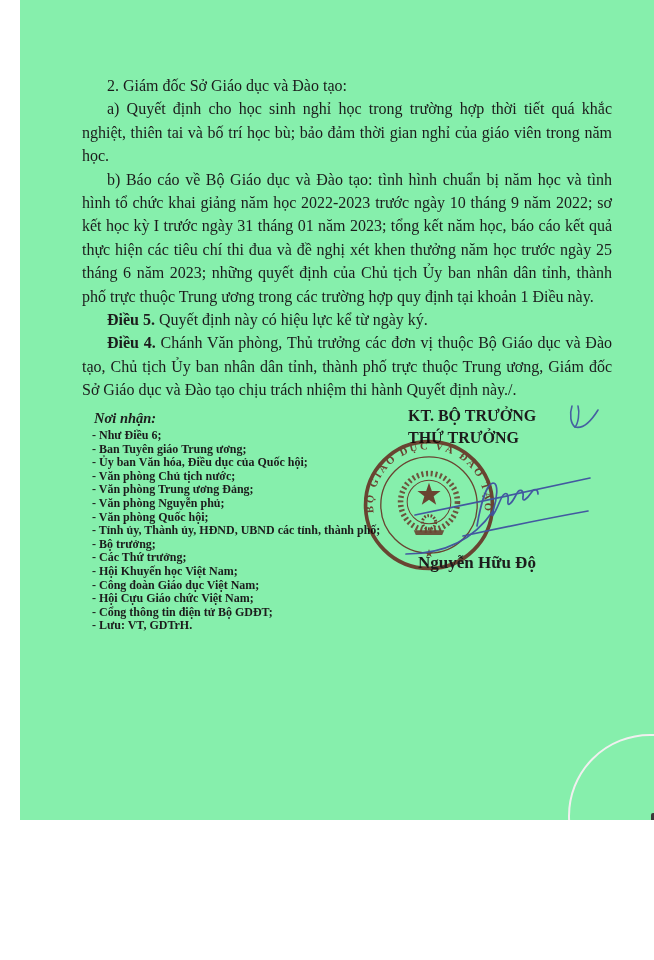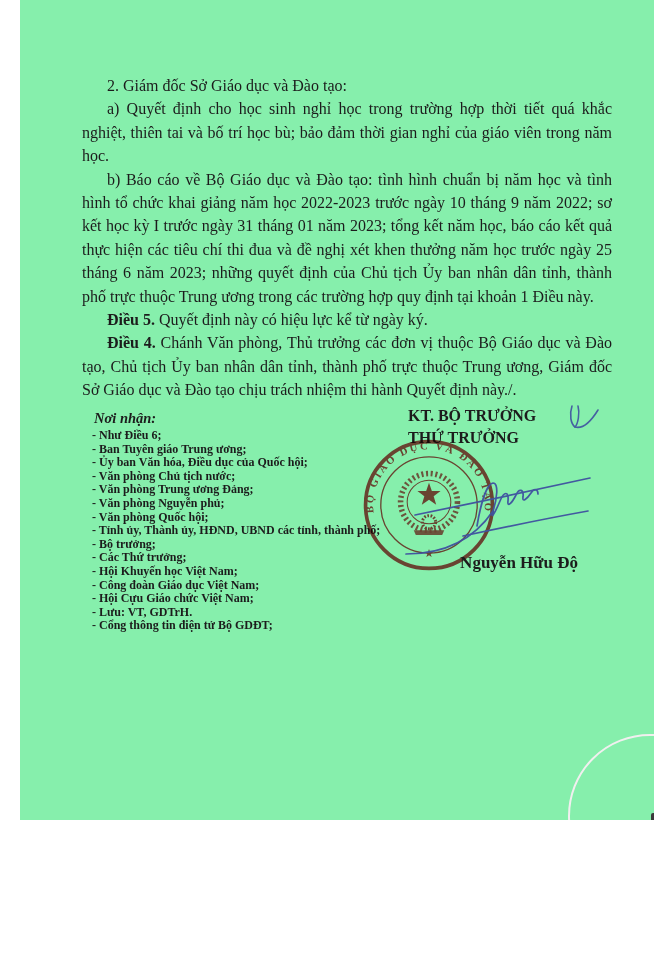--- a/index.html
+++ b/index.html
@@ -14,21 +14,21 @@
   .body-text p{margin:0;text-indent:25px;}
   .b{font-weight:bold;}
   .recipients{position:absolute;left:72px;top:410px;width:300px;}
   .recipients-heading{font-weight:bold;font-style:italic;font-size:14.5px;margin:0 0 2px 2px;}
   .recipients-list span{display:block;font-size:12px;line-height:13.6px;white-space:nowrap;font-weight:bold;}
   .sign-head{
     position:absolute;left:388px;top:405px;width:184px;text-align:left;
     font-weight:bold;font-size:16px;line-height:21.5px;white-space:nowrap;
   }
   .signer-name{
-    position:absolute;left:398px;top:553px;width:160px;text-align:right;
+    position:absolute;left:398px;top:553px;width:160px;text-align:left;
     font-weight:bold;font-size:17px;white-space:nowrap;
   }
   .seal{position:absolute;left:341px;top:437px;width:136px;height:136px;mix-blend-mode:multiply;opacity:.92;}
   .signature{position:absolute;left:330px;top:450px;width:324px;height:130px;}
   .initials{position:absolute;left:543px;top:400px;width:44px;height:36px;}
   .corner-arc{
     position:absolute;right:-58px;bottom:-78px;width:160px;height:160px;border-radius:50%;
     border:2px solid #f1efef;background:transparent;
   }
   .corner-dot{position:absolute;width:5px;height:7px;background:#3a3a3a;border-radius:2px 2px 0 0;bottom:0;}
@@ -57,22 +57,22 @@
       <span>- Văn phòng Chủ tịch nước;</span>
       <span>- Văn phòng Trung ương Đảng;</span>
       <span>- Văn phòng Nguyễn phủ;</span>
       <span>- Văn phòng Quốc hội;</span>
       <span>- Tỉnh ủy, Thành ủy, HĐND, UBND các tỉnh, thành phố;</span>
       <span>- Bộ trưởng;</span>
       <span>- Các Thứ trưởng;</span>
       <span>- Hội Khuyến học Việt Nam;</span>
       <span>- Công đoàn Giáo dục Việt Nam;</span>
       <span>- Hội Cựu Giáo chức Việt Nam;</span>
+      <span>- Cổng thông tin điện tử Bộ GDĐT;</span>
       <span>- Lưu: VT, GDTrH.</span>
-      <span>- Cổng thông tin điện tử Bộ GDĐT;</span>
     </div>
   </div>
 
   <div class="sign-head">
     <div>KT. BỘ TRƯỞNG</div>
     <div>THỨ TRƯỞNG</div>
   </div>
 
   <svg class="seal" viewBox="0 0 134 134">
     <g fill="none" stroke="#c23838">

